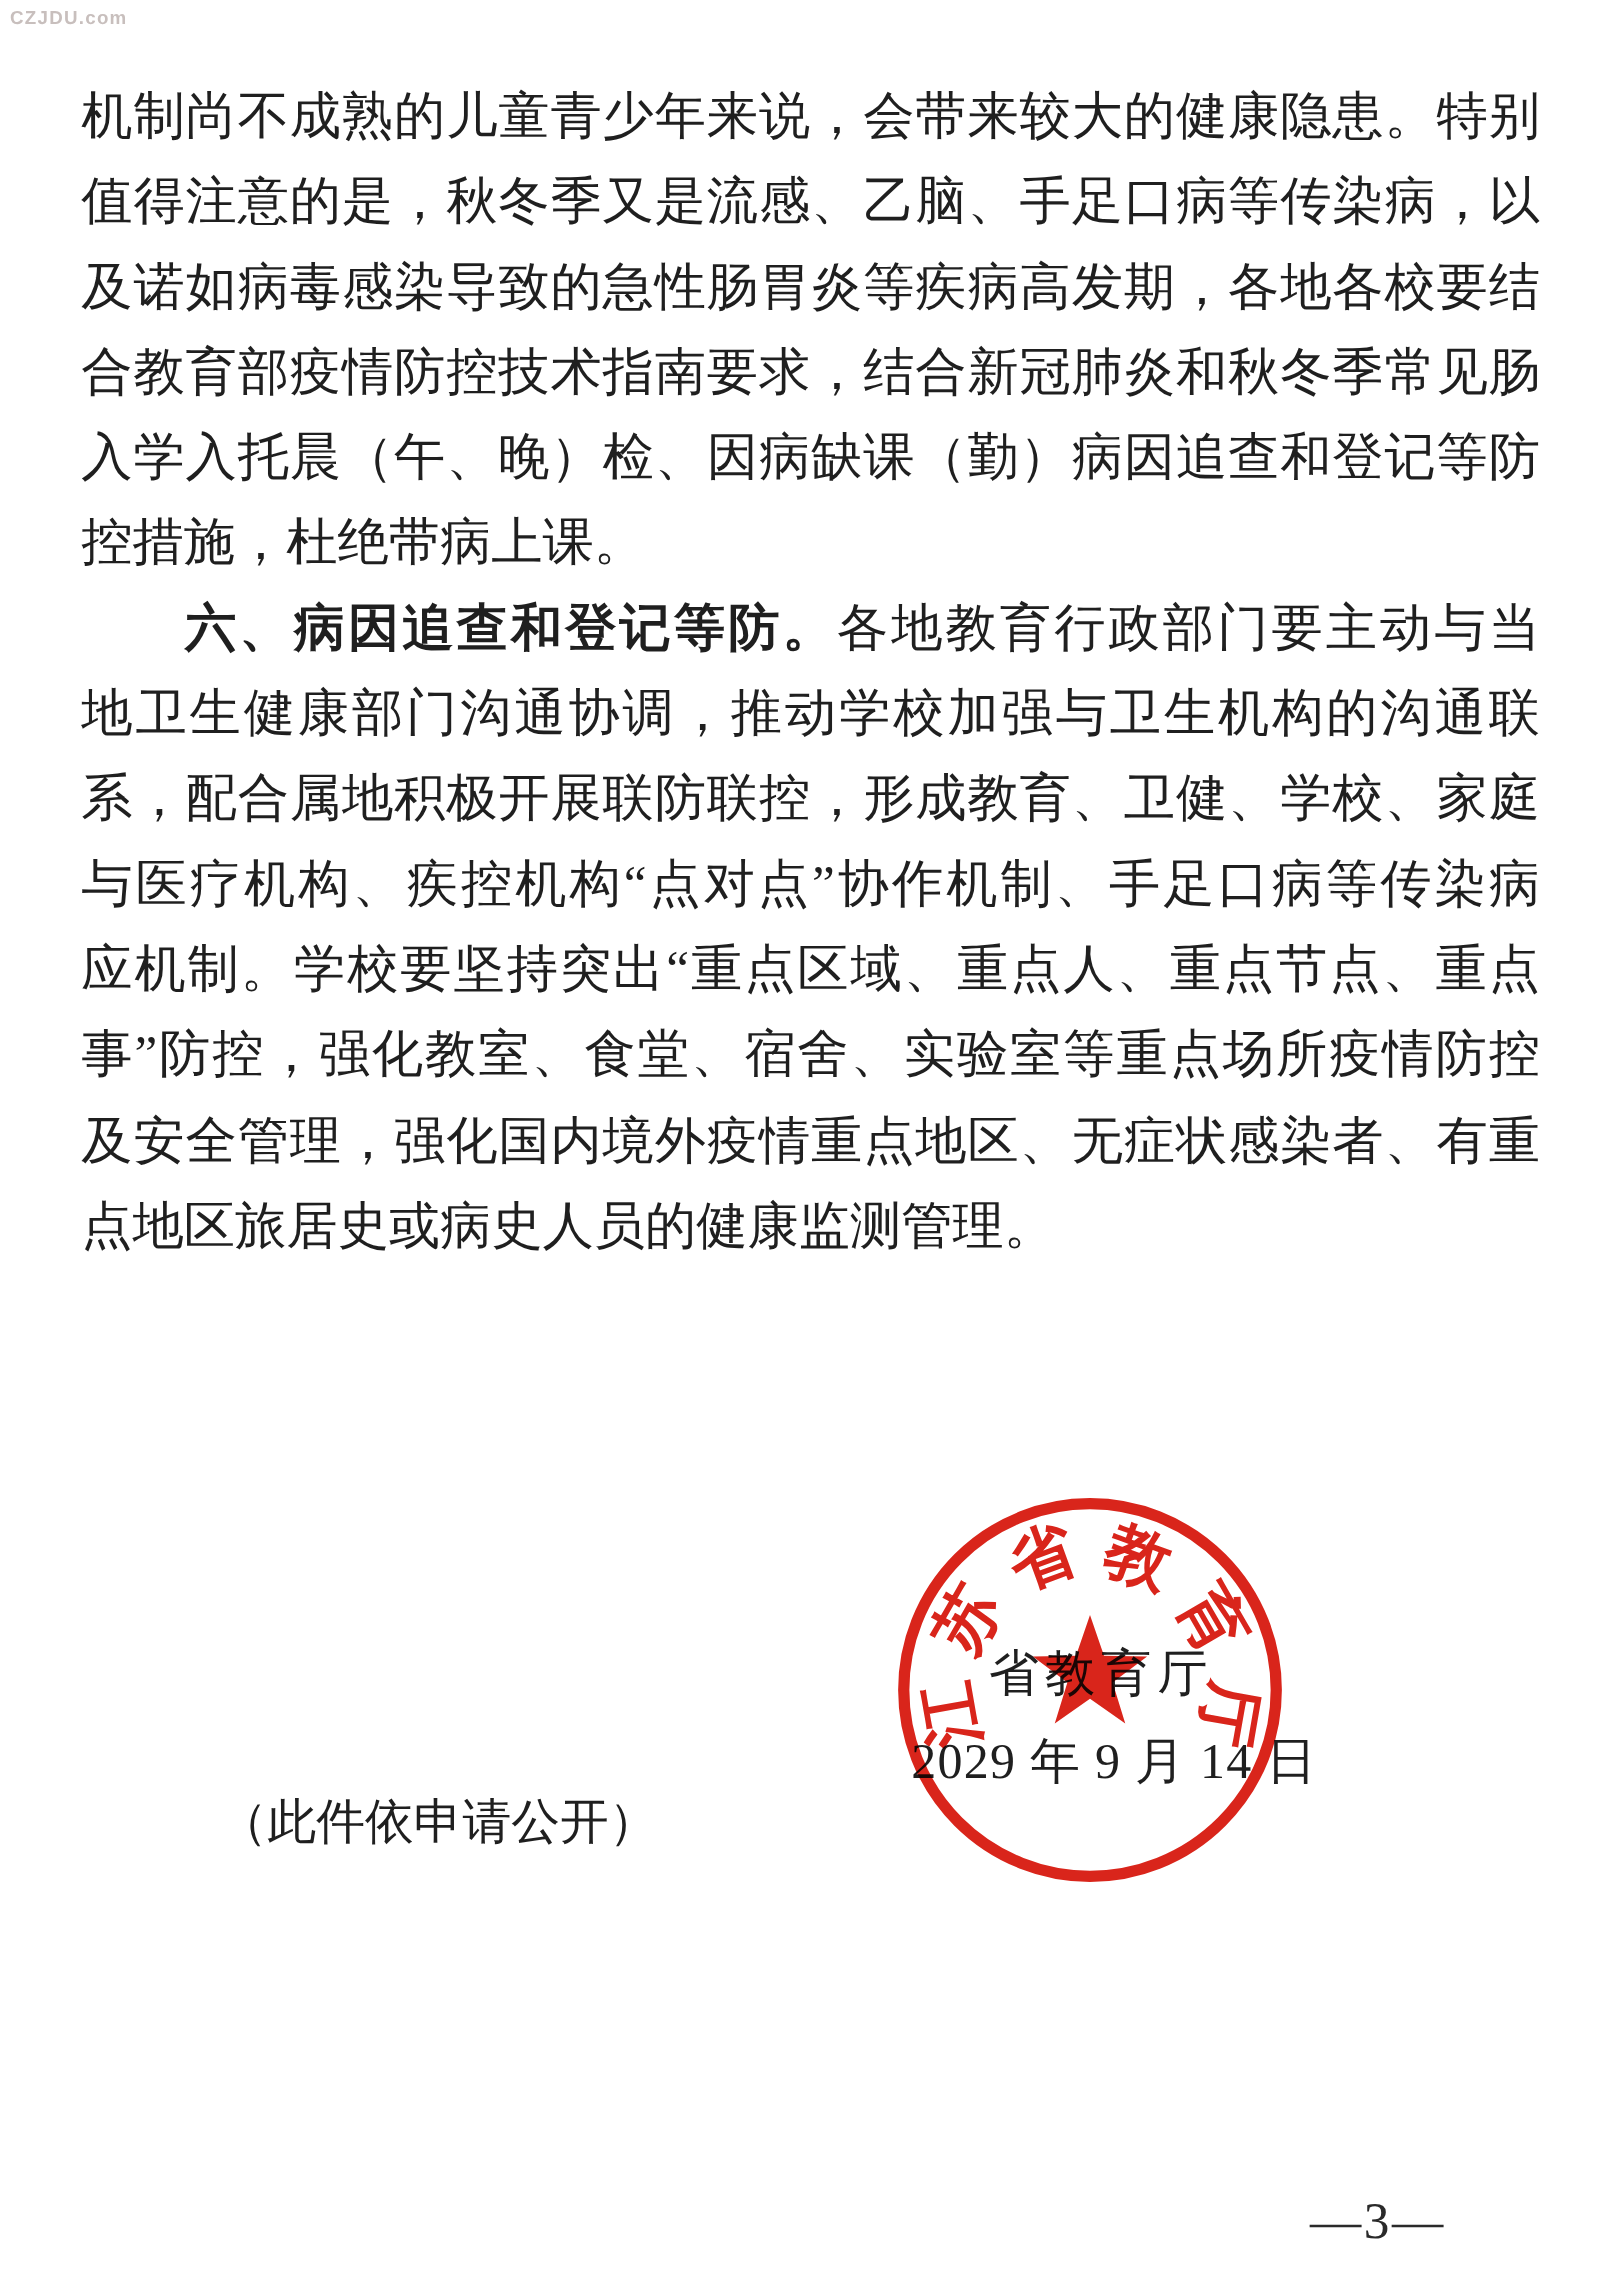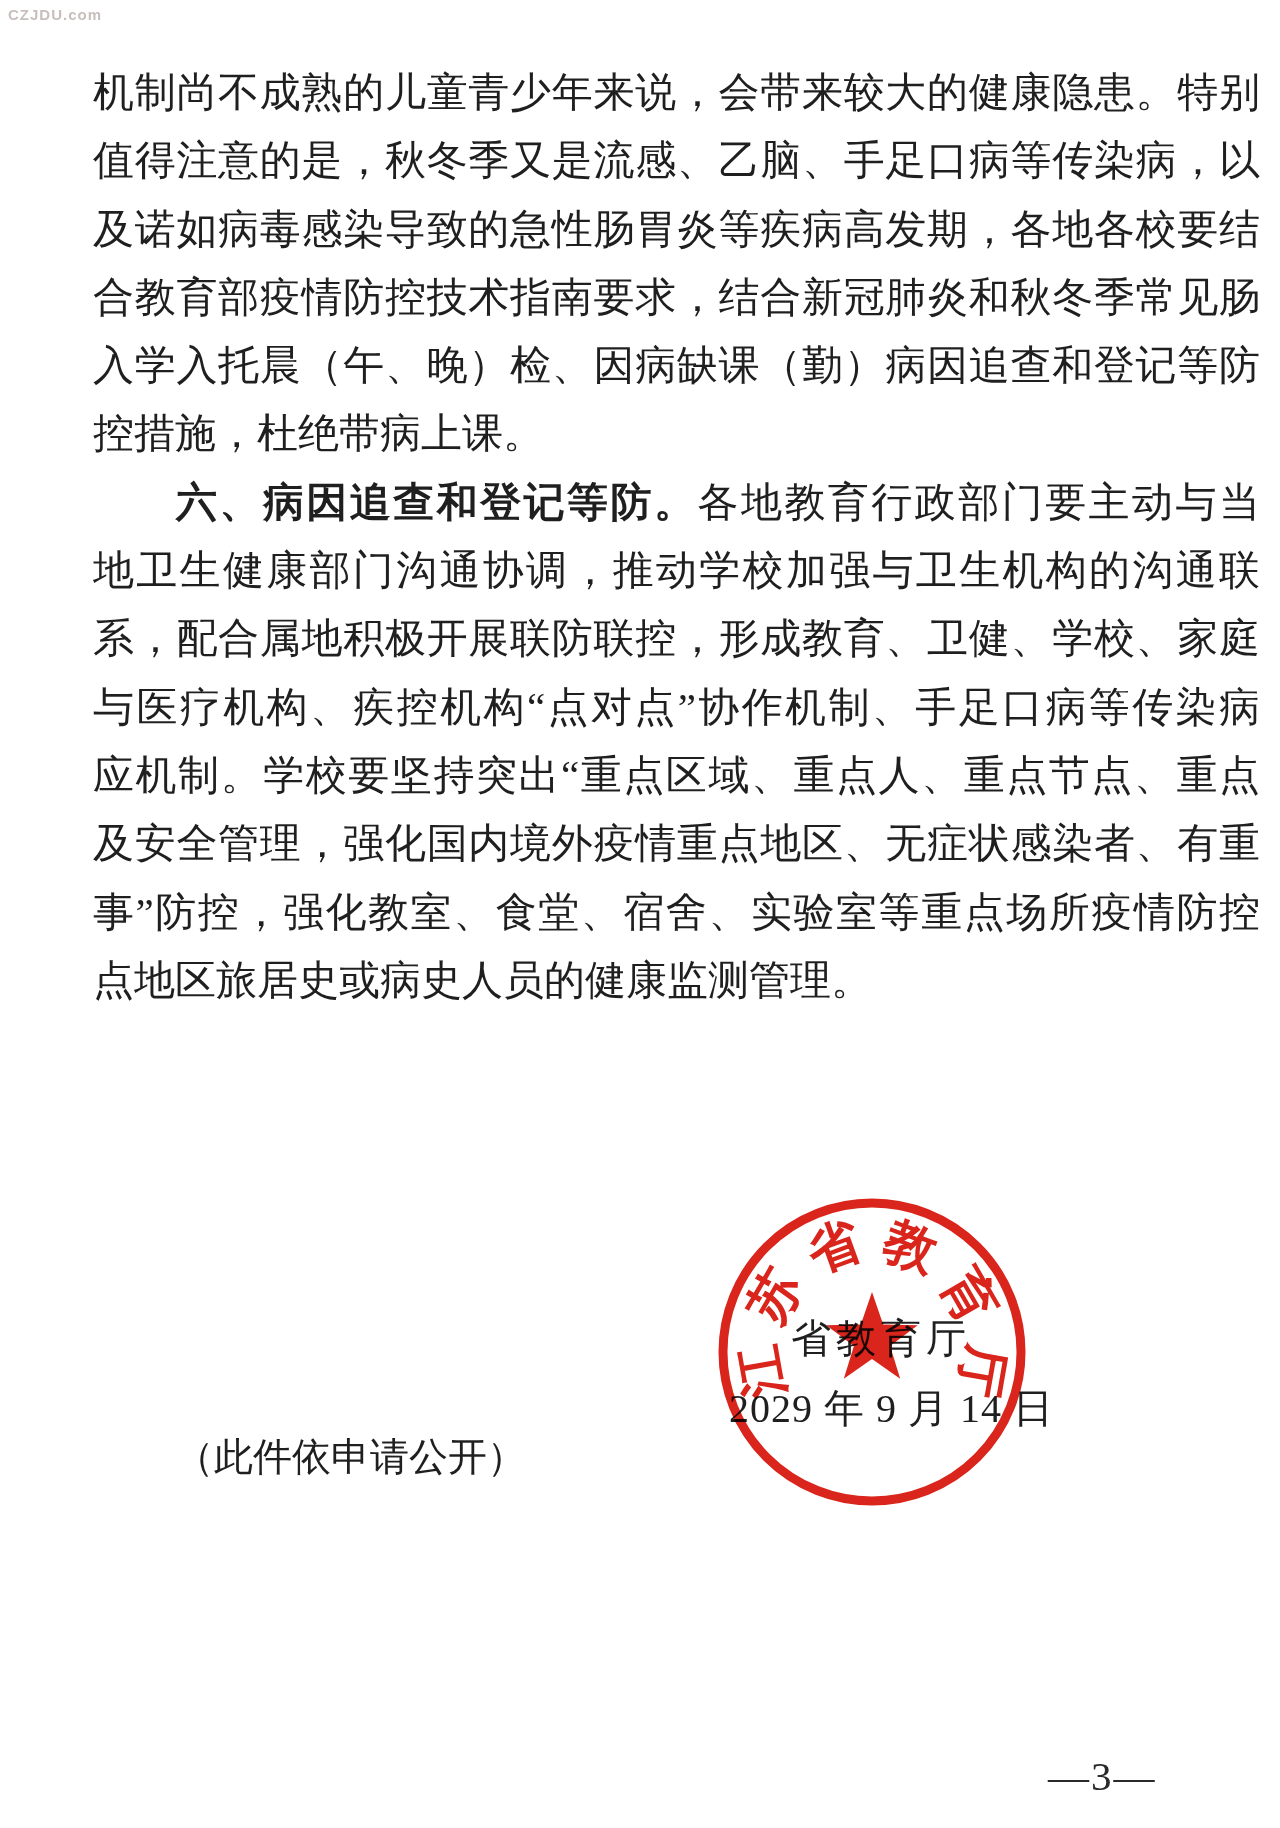--- a/index.html
+++ b/index.html
@@ -9,21 +9,21 @@
     overflow:hidden;
   }
   .watermark{
     position:absolute;left:8px;top:6px;
     font-family:"Liberation Sans","DejaVu Sans",sans-serif;
     font-weight:bold;font-size:15px;letter-spacing:1px;
     color:#c8bfbd;
   }
   .body-text{
     position:absolute;left:65px;top:58px;width:1167px;
-    font-size:41px;color:#1f1f1f;margin-left:28px;
+    font-size:41px;color:#1f1f1f;
   }
   .line{
     height:68.3px;line-height:68.3px;
     box-sizing:border-box;
     text-align:justify;
     text-align-last:justify;
     white-space:nowrap;
   }
   .line.endline{text-align-last:left;white-space:normal;}
   .line.indent{padding-left:83px;}
@@ -64,22 +64,22 @@
     <div class="line"><span class="seg">值得注意的是，秋冬季又是流感、乙脑、手足口病等传染病，以</span></div>
     <div class="line"><span class="seg">及诺如病毒感染导致的急性肠胃炎等疾病高发期，各地各校要结</span></div>
     <div class="line"><span class="seg">合教育部疫情防控技术指南要求，结合新冠肺炎和秋冬季常见肠</span></div>
     <div class="line"><span class="seg">入学入托晨（午、晚）检、因病缺课（勤）病因追查和登记等防</span></div>
     <div class="line endline"><span class="seg">控措施，杜绝带病上课。</span></div>
     <div class="line indent"><span class="seg b">六、病因追查和登记等防。</span><span class="seg">各地教育行政部门要主动与当</span></div>
     <div class="line"><span class="seg">地卫生健康部门沟通协调，推动学校加强与卫生机构的沟通联</span></div>
     <div class="line"><span class="seg">系，配合属地积极开展联防联控，形成教育、卫健、学校、家庭</span></div>
     <div class="line"><span class="seg">与医疗机构、疾控机构“点对点”协作机制、手足口病等传染病</span></div>
     <div class="line"><span class="seg">应机制。学校要坚持突出“重点区域、重点人、重点节点、重点</span></div>
+    <div class="line"><span class="seg">事”防控，强化教室、食堂、宿舍、实验室等重点场所疫情防控</span></div>
     <div class="line"><span class="seg">及安全管理，强化国内境外疫情重点地区、无症状感染者、有重</span></div>
-    <div class="line"><span class="seg">事”防控，强化教室、食堂、宿舍、实验室等重点场所疫情防控</span></div>
     <div class="line endline"><span class="seg">点地区旅居史或病史人员的健康监测管理。</span></div>
   </div>
 
 <div class="closing-note">（此件依申请公开）</div>
 
 <div class="sig-agency">省教育厅</div>
 <div class="sig-date">2029 年 9 月 14 日</div>
 
 <div class="seal-box">
   <svg width="320" height="320" viewBox="0 0 320 320">

